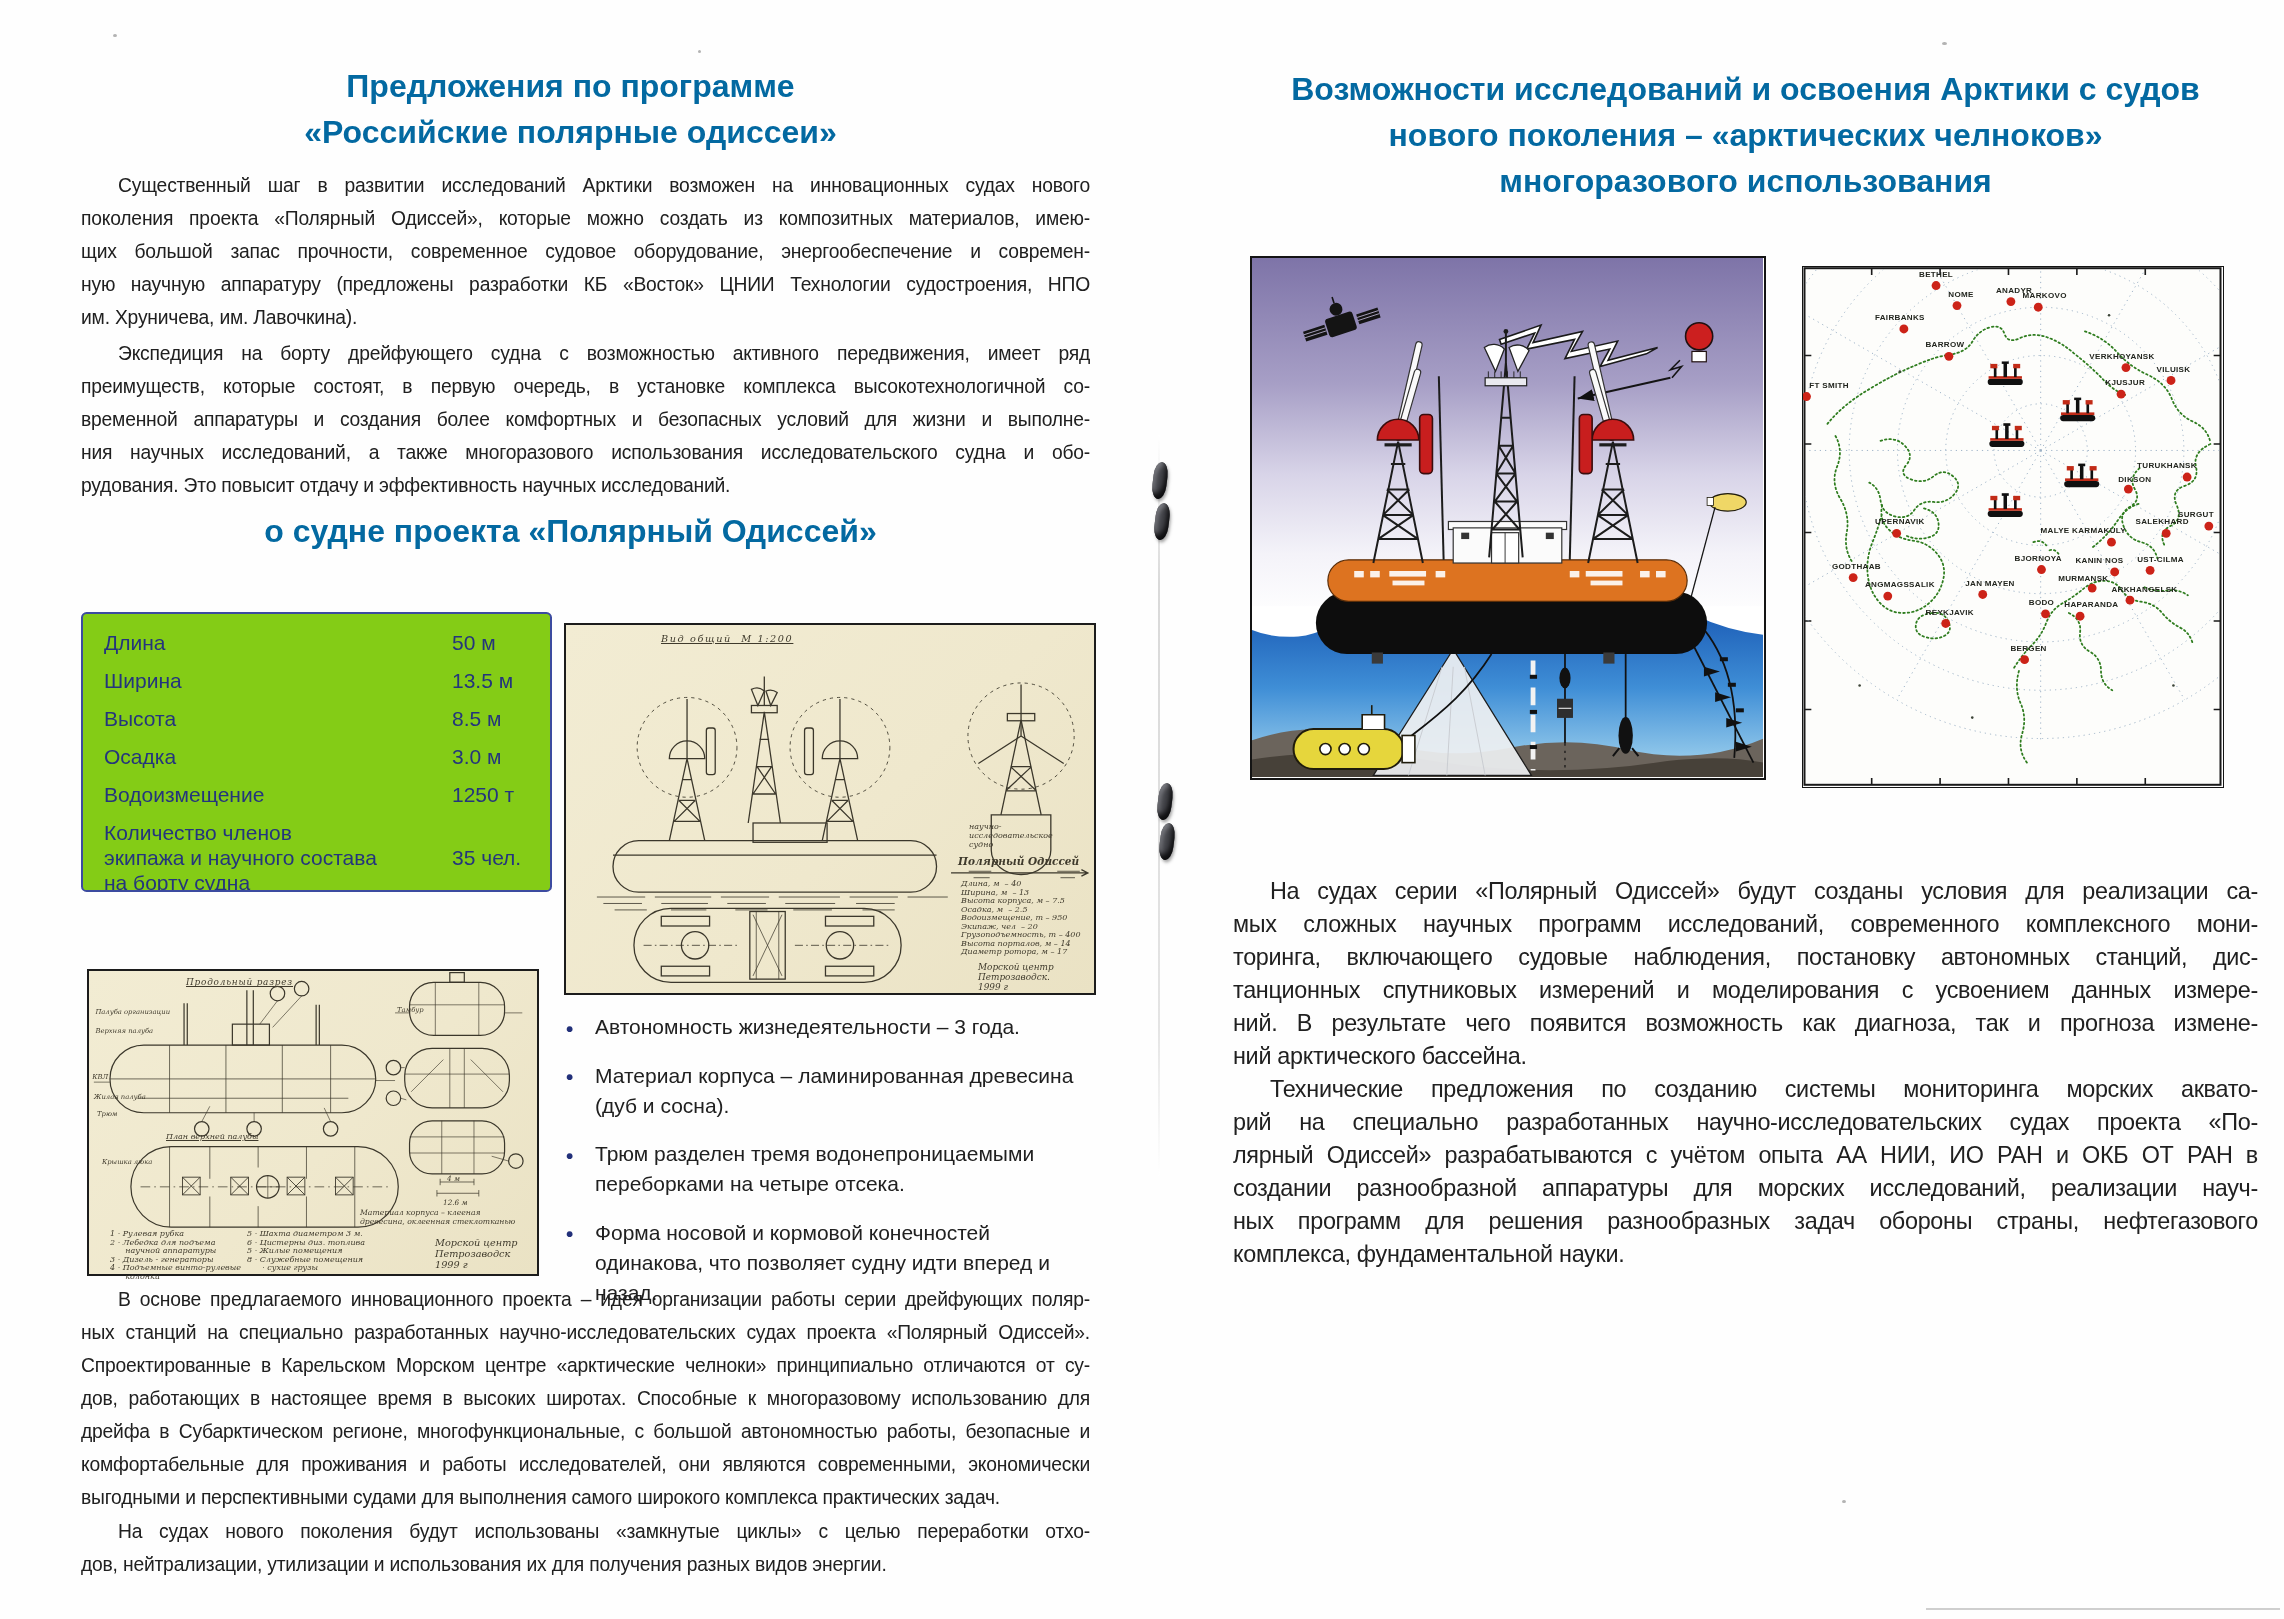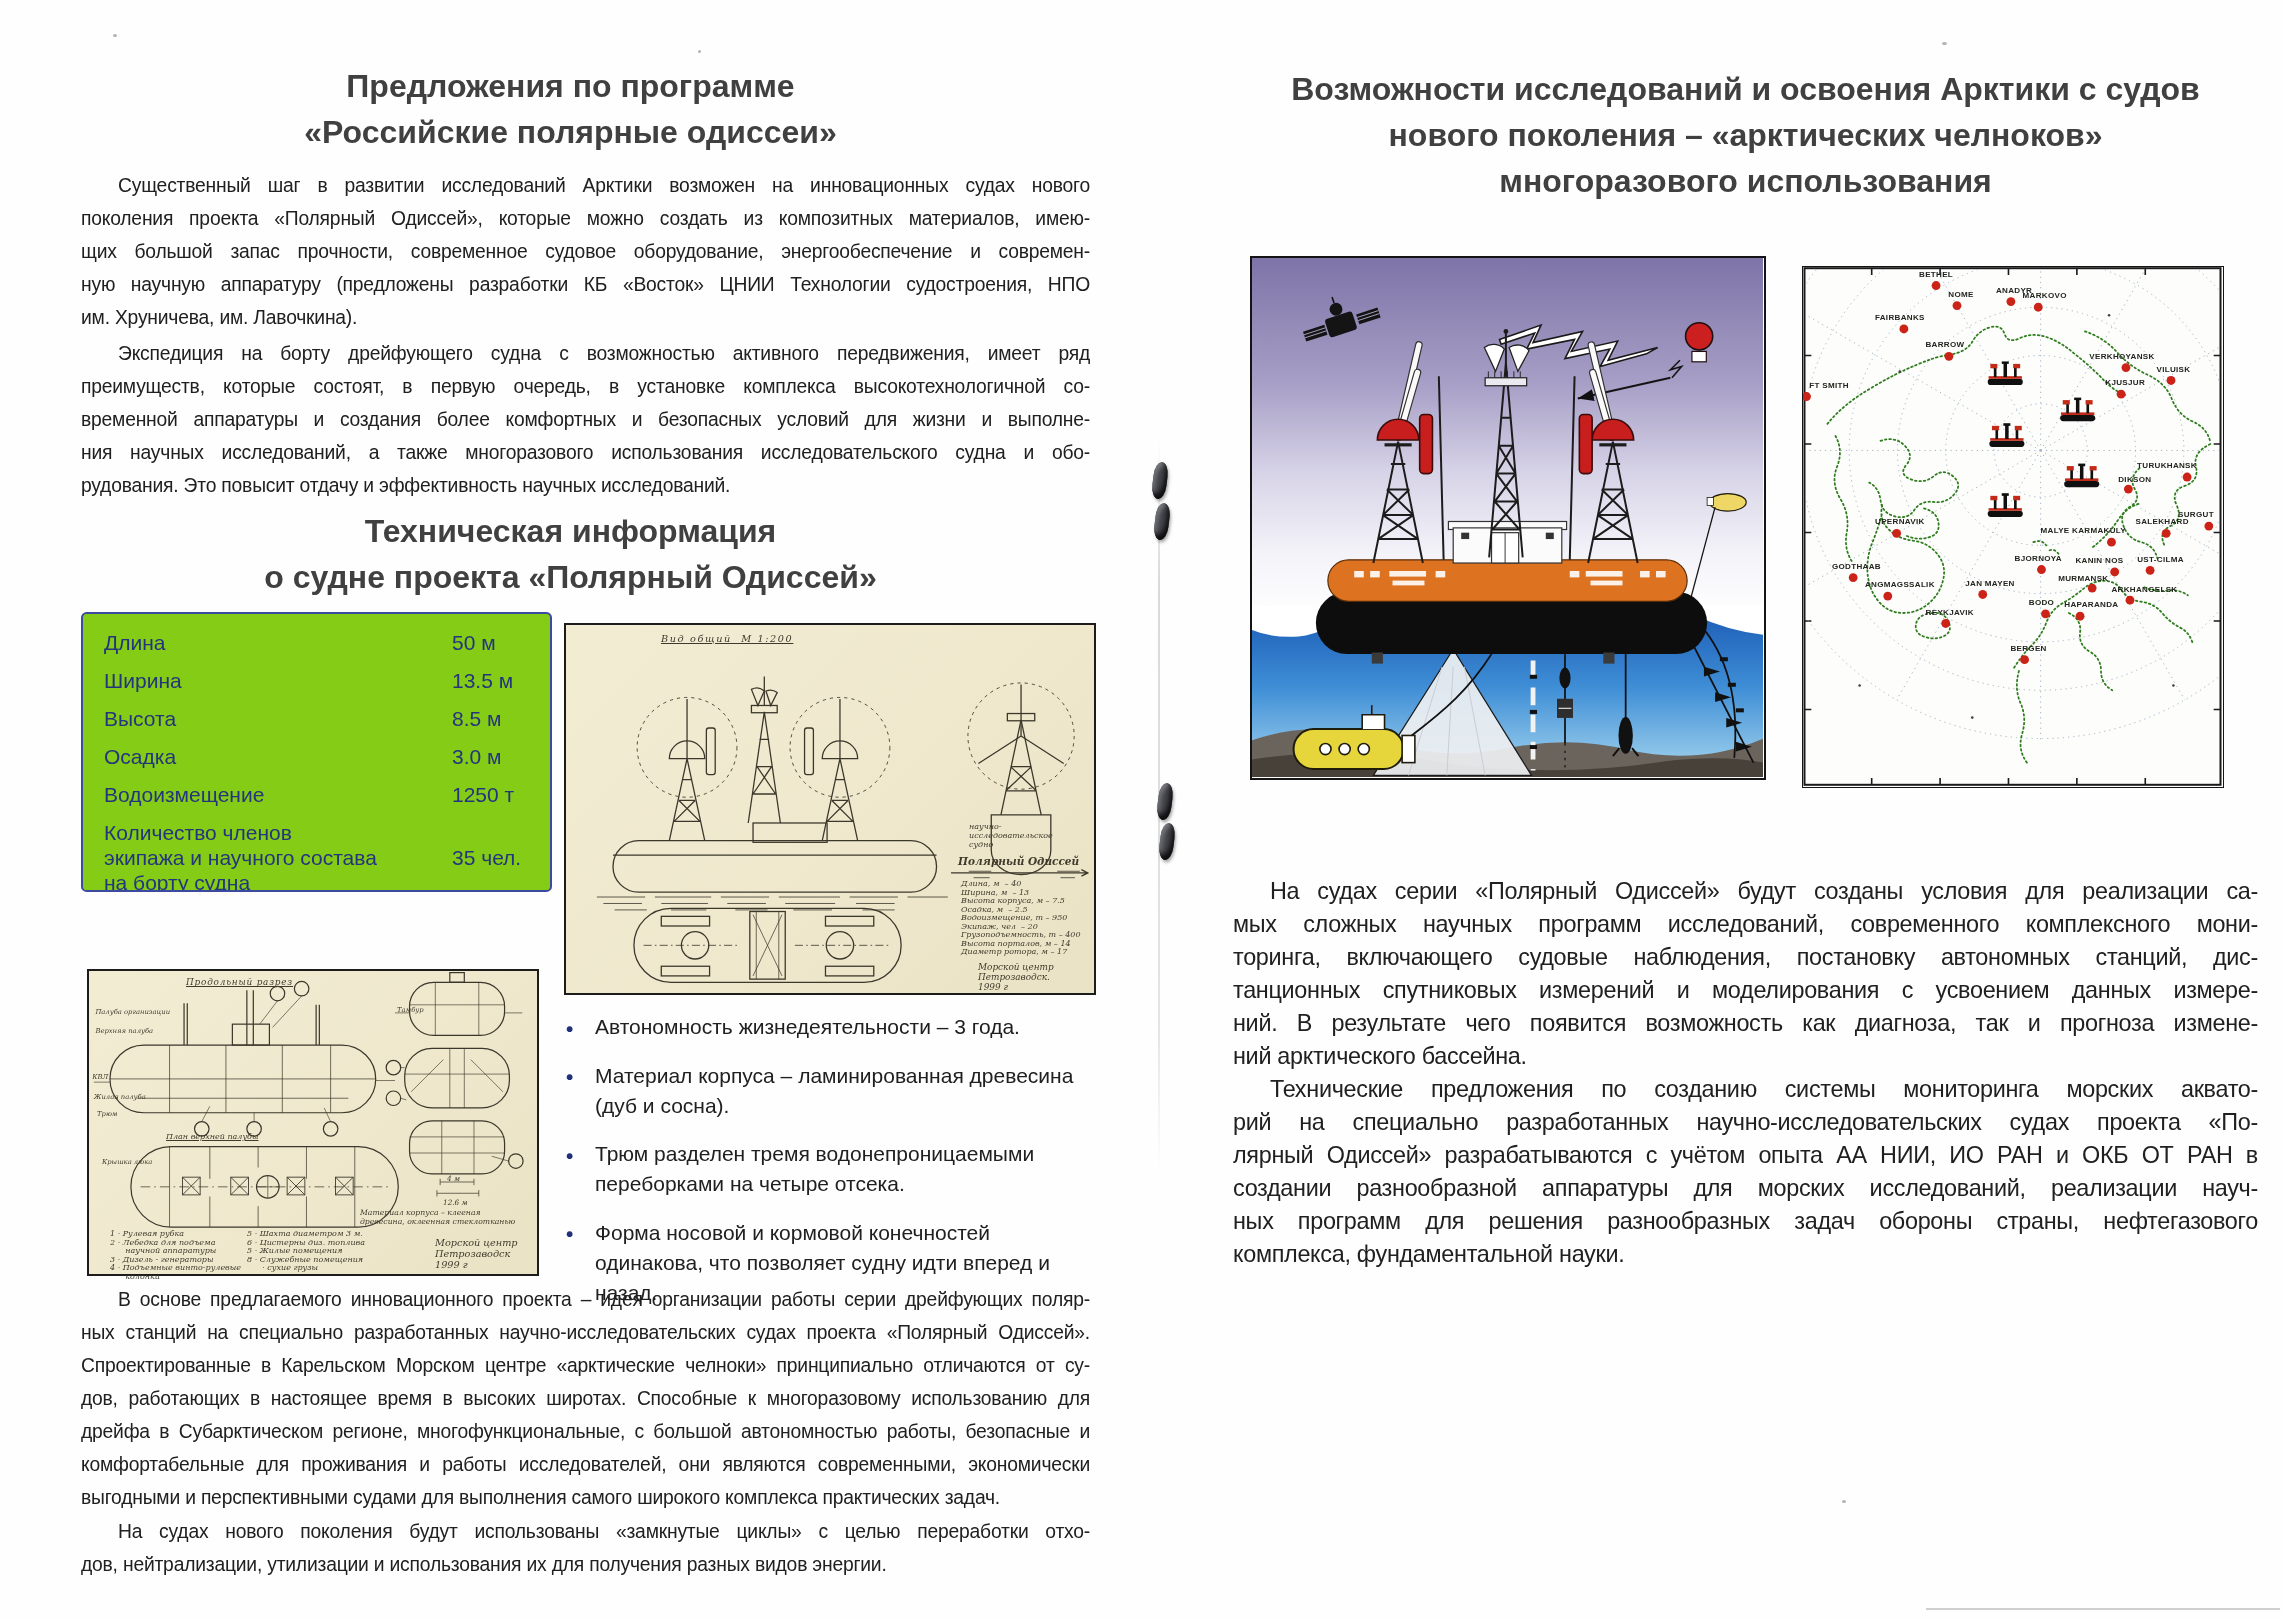--- a/index.html
+++ b/index.html
@@ -4,21 +4,21 @@
 <style>
   html,body{margin:0;padding:0;background:#e8e8e8;}
   .canvas{position:relative;width:2284px;height:1619px;background:#fefefe;overflow:hidden;
           font-family:"Liberation Sans","DejaVu Sans",sans-serif;color:#202020;}
   
   .abs{position:absolute;}
   .para .tline{text-align:justify;text-align-last:justify;white-space:nowrap;}
   .para .tline.last{text-align-last:left;}
   .para .tline:first-child{text-indent:37px;}
   .center-lines .tline{text-align:center;text-align-last:center;white-space:nowrap;}
-  .navy{color:#404040;}
+  .navy{color:#0369a1;}
   h1,h2{margin:0;font-weight:bold;}
   
   #lp-title{left:81px;top:63px;width:979px;font-size:32px;line-height:46px;}
   #lp-para1{left:81px;top:169px;width:1009px;font-size:19.3px;line-height:33px;letter-spacing:-0.2px;}
   #lp-para2{left:81px;top:337px;width:1009px;font-size:19.3px;line-height:33px;letter-spacing:-0.2px;}
   #lp-sec{left:81px;top:508px;width:979px;font-size:32px;line-height:46px;}
   #spec-table{left:81px;top:612px;width:471px;height:280px;border:2.4px solid #3c4ba0;border-radius:5.6px;
               box-sizing:border-box;background:#84cc16;padding:16px 21px 0 21px;overflow:hidden;}
   .srow{display:flex;align-items:center;color:#24357d;font-size:21px;line-height:25px;margin-bottom:13px;}
   .srow .lbl{width:348px;white-space:pre-line;}
@@ -70,21 +70,20 @@
         <div class="tline last">им. Хруничева, им. Лавочкина).</div>
       </div>
     <div id="lp-para2" class="abs para">
         <div class="tline">Экспедиция на борту дрейфующего судна с возможностью активного передвижения, имеет ряд</div>
         <div class="tline">преимуществ, которые состоят, в первую очередь, в установке комплекса высокотехнологичной со-</div>
         <div class="tline">временной аппаратуры и создания более комфортных и безопасных условий для жизни и выполне-</div>
         <div class="tline">ния научных исследований, а также многоразового использования исследовательского судна и обо-</div>
         <div class="tline last">рудования. Это повысит отдачу и эффективность научных исследований.</div>
       </div>
     <h2 id="lp-sec" class="abs navy center-lines">
-        <div class="tline">Техническая информация</div>
         <div class="tline last">о судне проекта «Полярный Одиссей»</div>
       </h2>
 
     <div id="spec-table" class="abs">
       <div id="spec-rows">
           <div class="srow">
             <div class="lbl">Длина</div>
             <div class="val">50 м</div>
           </div>
           <div class="srow">

